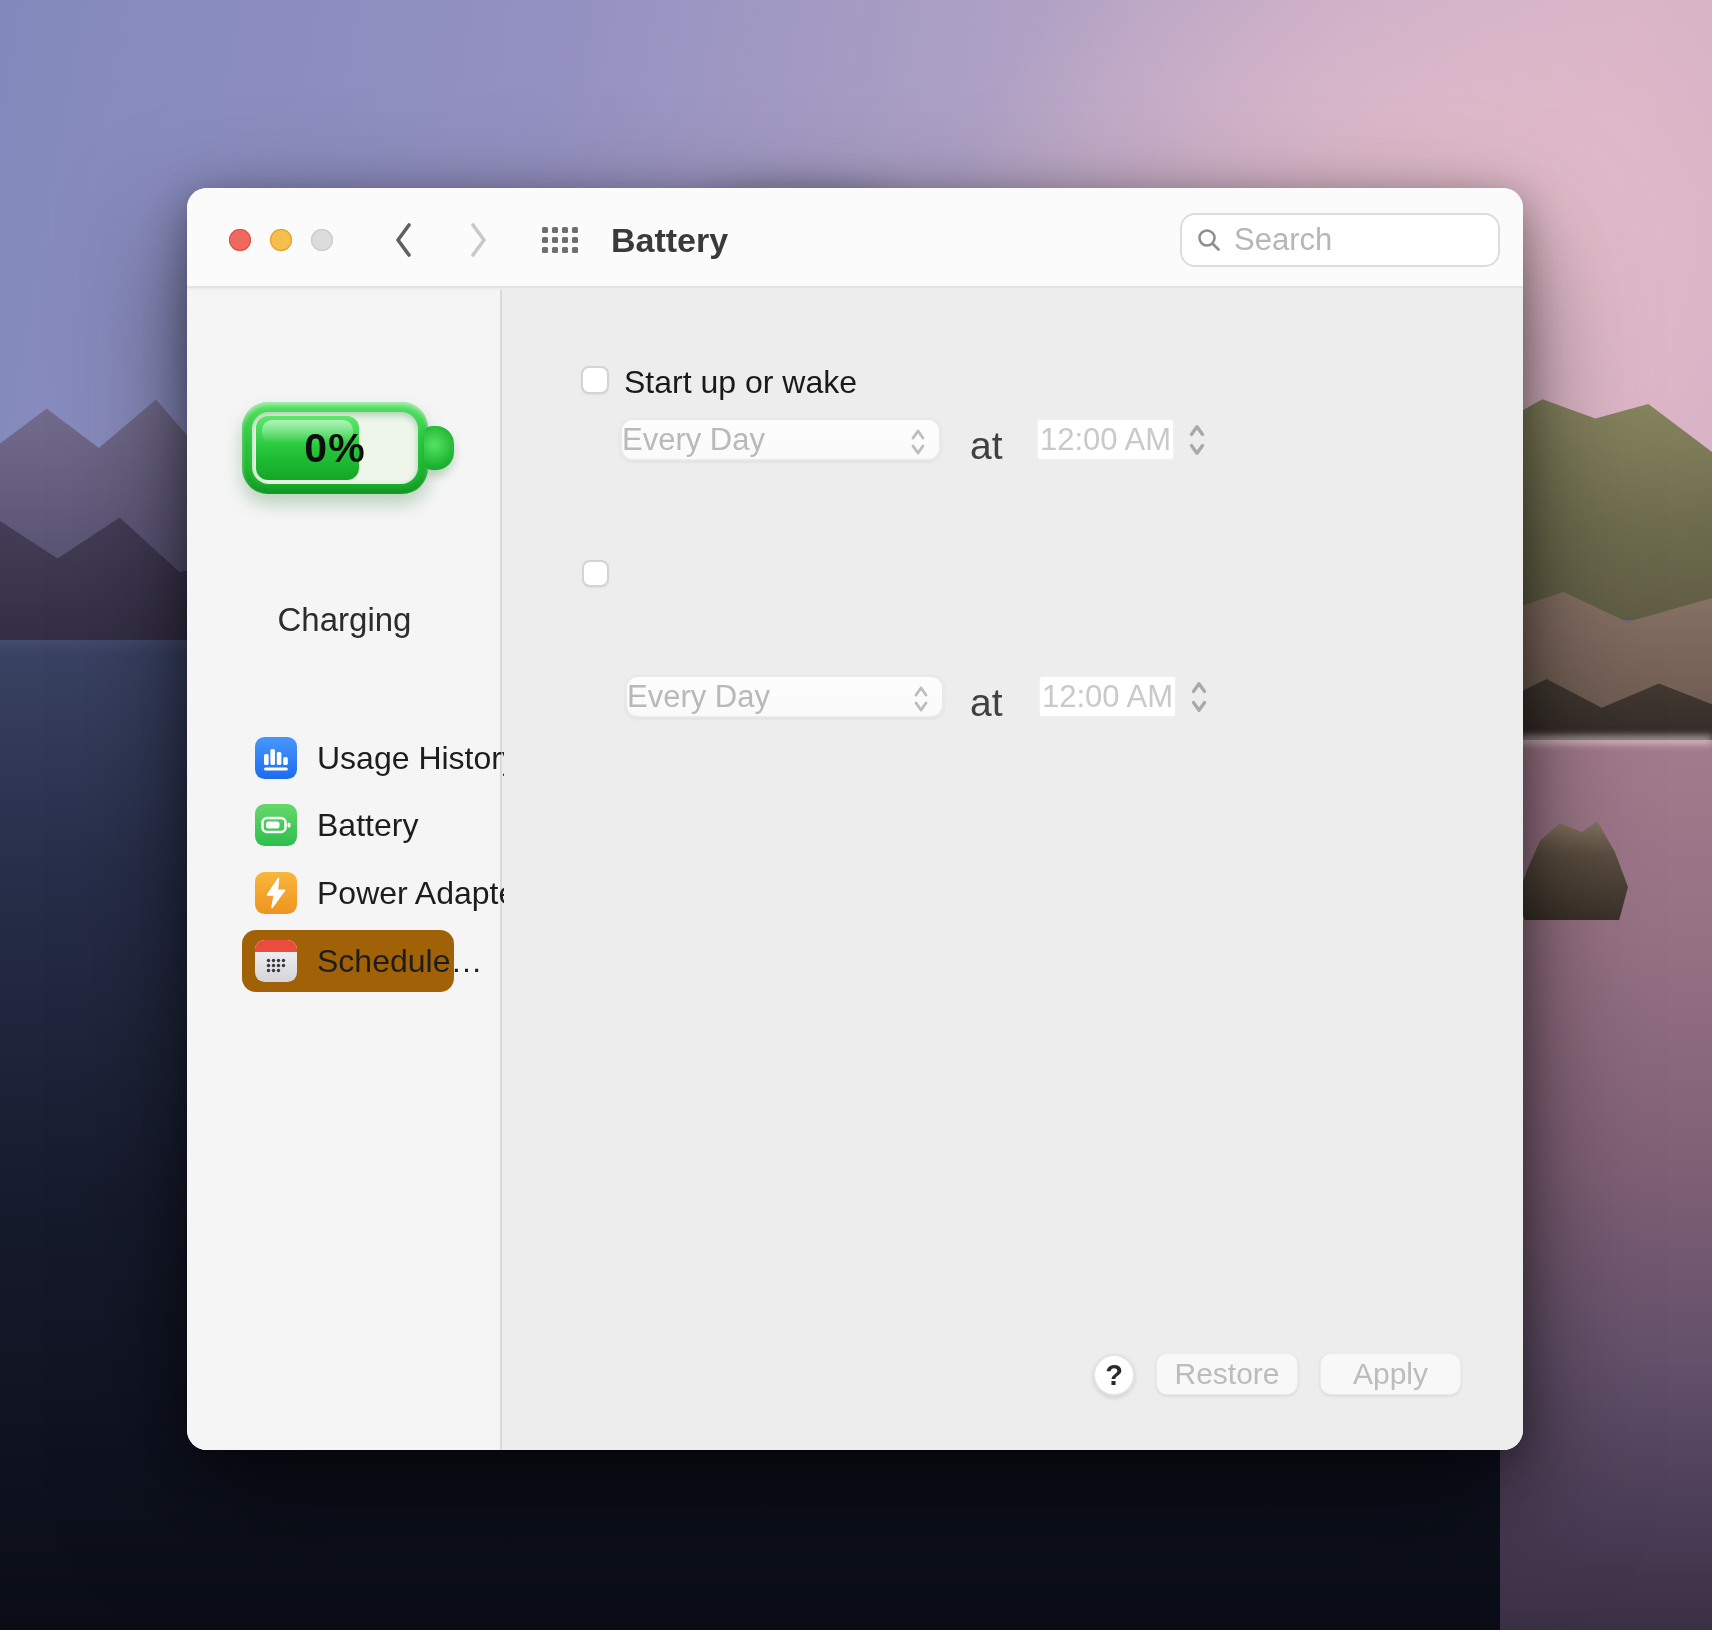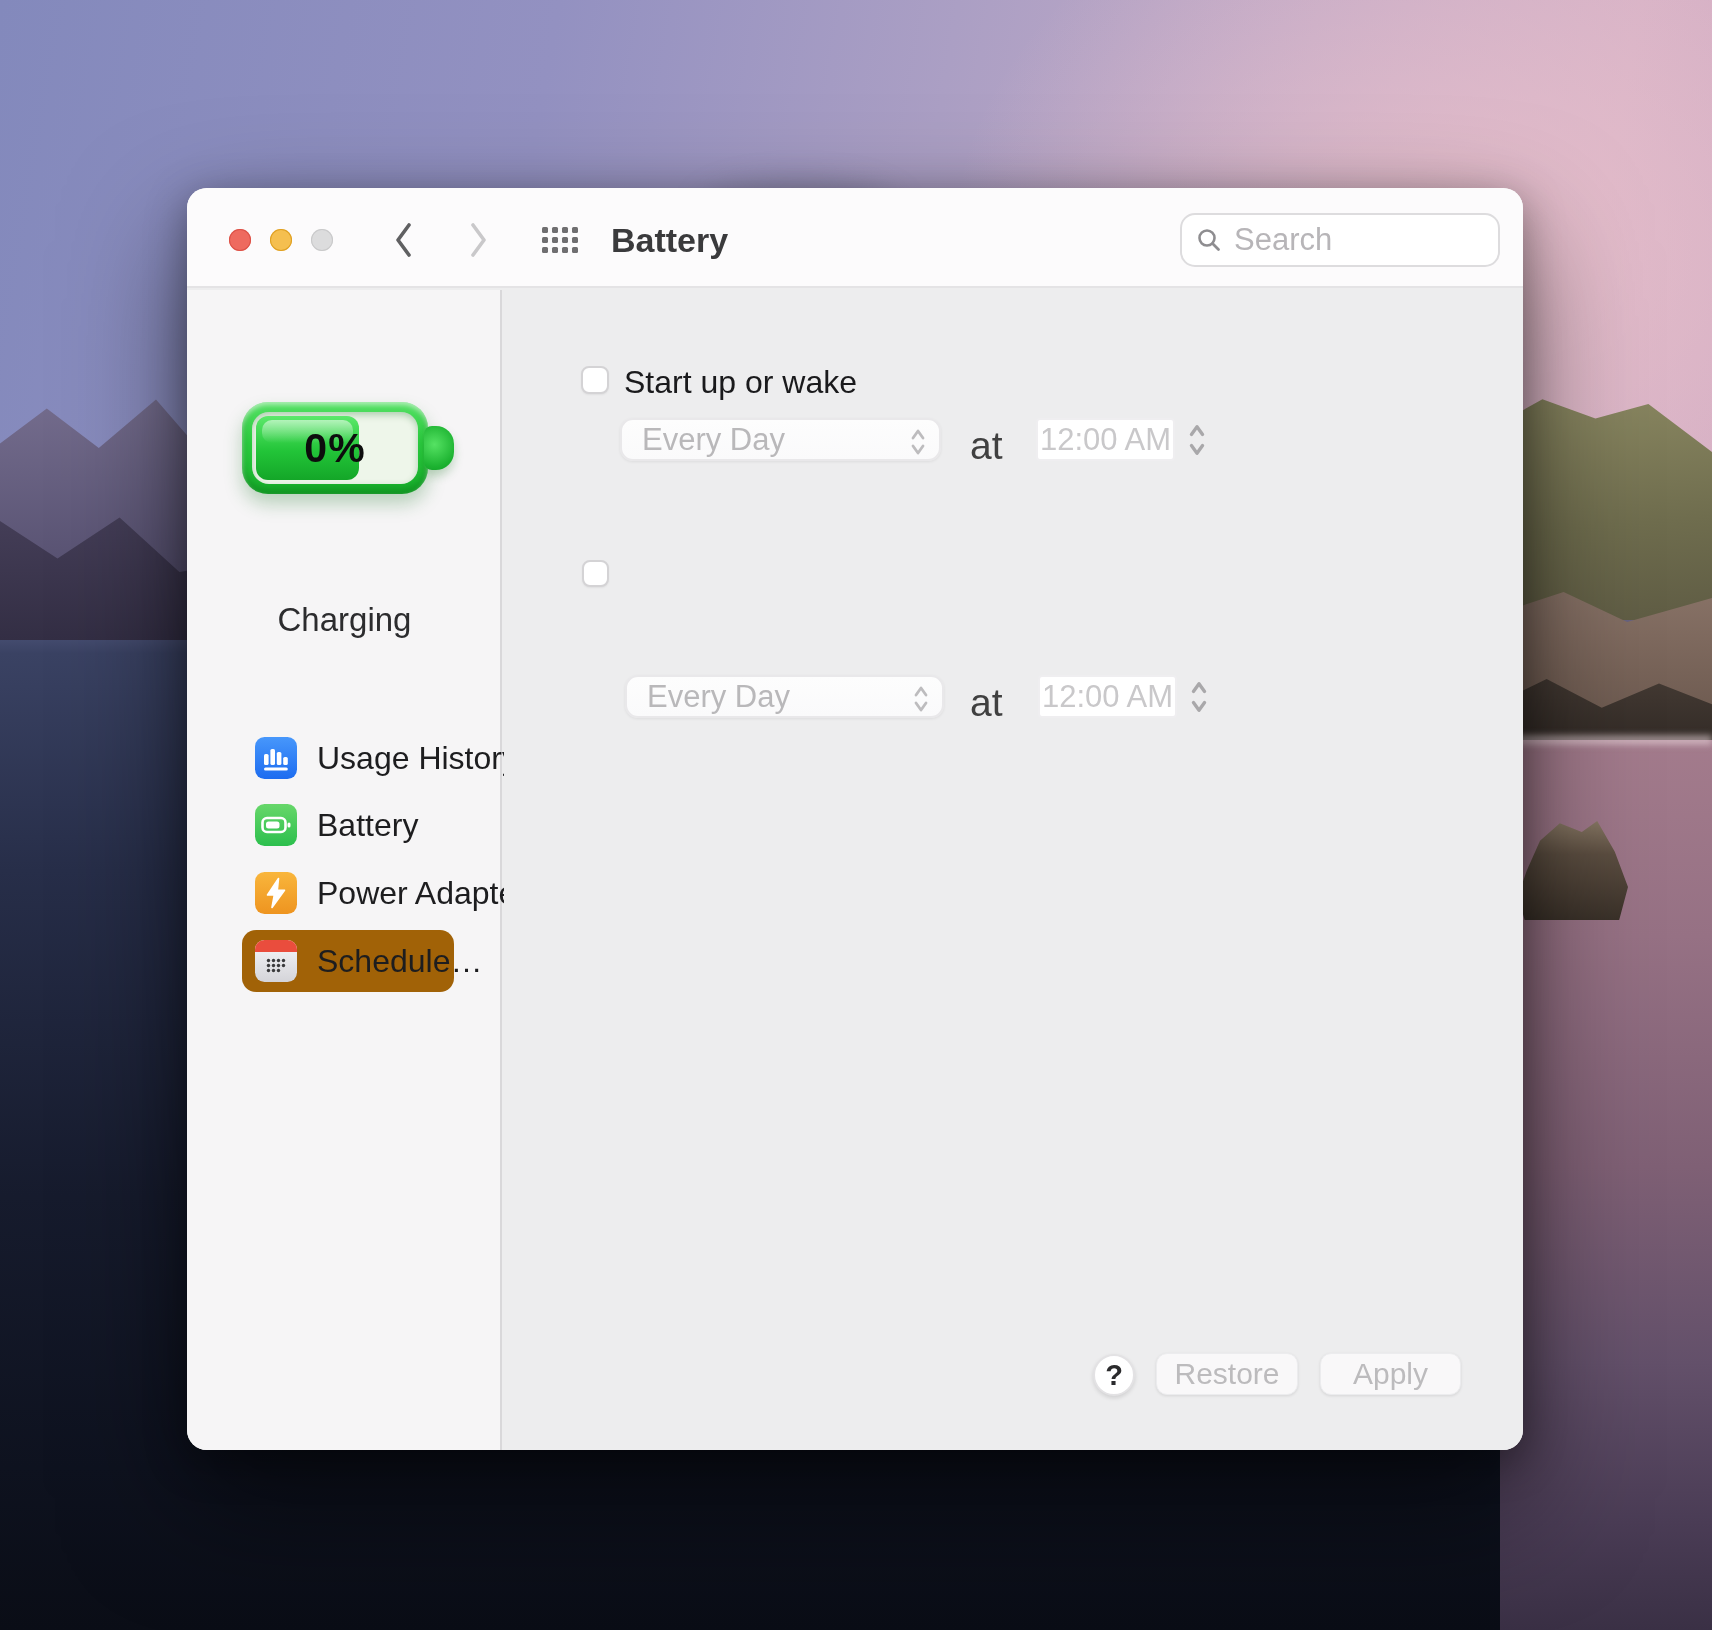--- a/index.html
+++ b/index.html
@@ -91,21 +91,21 @@
   
   .checkbox { position:absolute; width:28px; height:28px; background:#fff; border:2px solid #d4d3d5;
     border-radius:8px; box-shadow:0 1px 2px rgba(0,0,0,.06); }
   .cb1 { left:394px; top:76px; }
   .cb2 { left:395px; top:270px; width:27px; height:27px; }
   .row-label { position:absolute; left:437px; top:74px; font-size:32px; color:#1a1a1c; }
 
   .popup { position:absolute; height:43px; background:linear-gradient(180deg,#fdfdfd,#fafafb);
     border:2px solid #e9e8ea; border-radius:13px; display:flex; align-items:center;
     box-shadow:0 1px 3px rgba(0,0,0,.07); }
-  .popup .ptext { margin-left:20px; font-size:31px; color:#b9b8ba; }
+  .popup .ptext { font-size:31px; color:#b9b8ba; }
   .popup .chev { position:absolute; right:12px; top:7px; }
   .pop-freq1 { left:433px; top:128px; width:321px; }
   .pop-sleep { left:436px; top:263px; width:315px; }
   .pop-freq2 { left:438px; top:385px; width:319px; }
 
   .at-label { position:absolute; font-size:39px; color:#404040; }
   .at1 { left:783px; top:134px; } .at2 { left:783px; top:391px; }
 
   .timefield { position:absolute; height:43px; width:139px; background:#fff; border:2px solid #efeef0;
     border-radius:4px; display:flex; align-items:center; justify-content:center;

